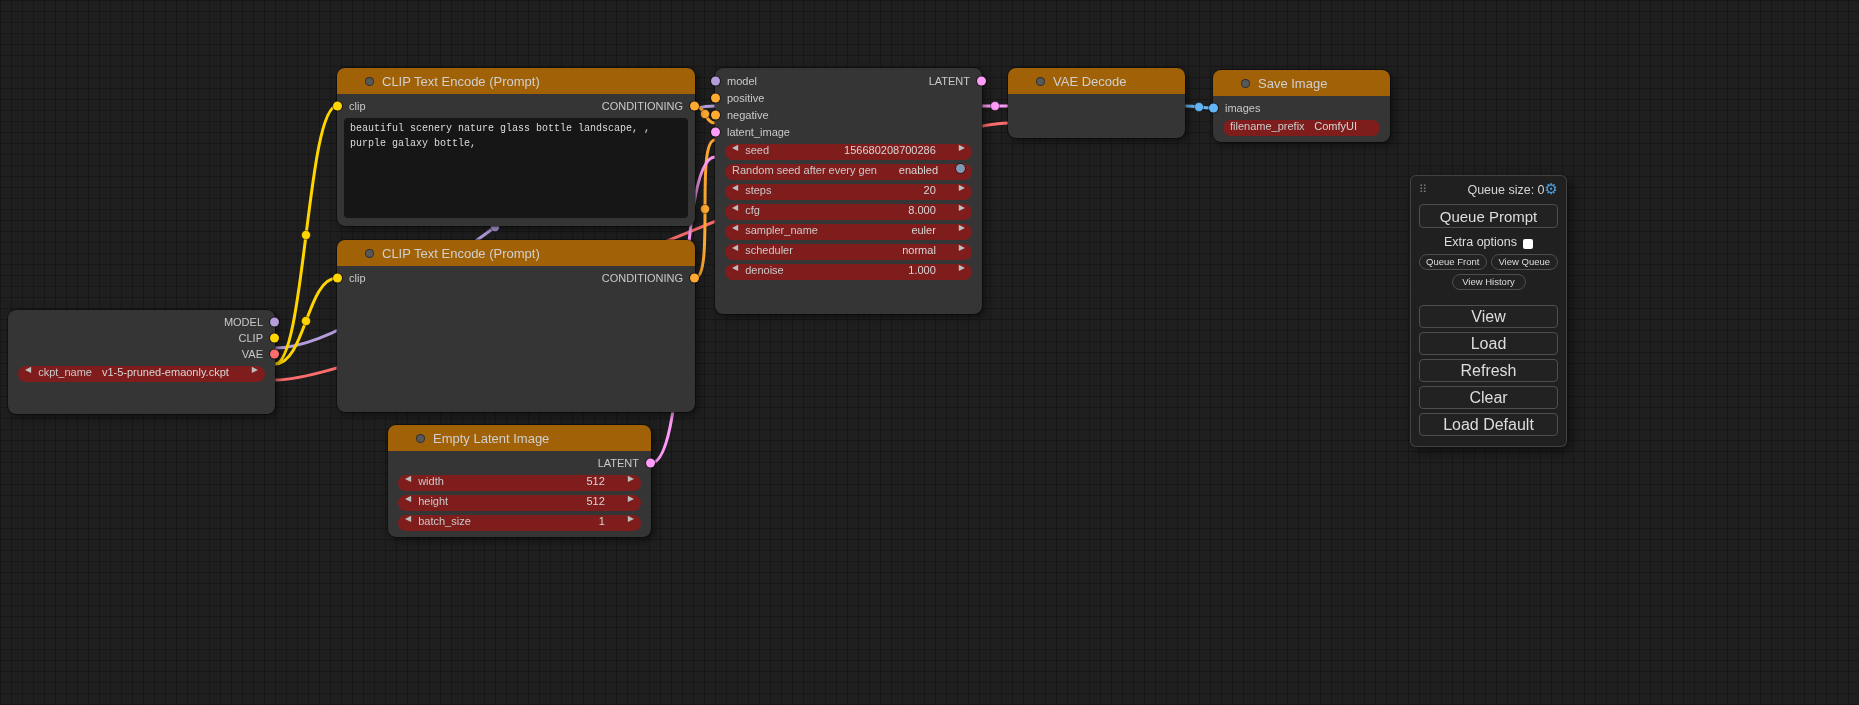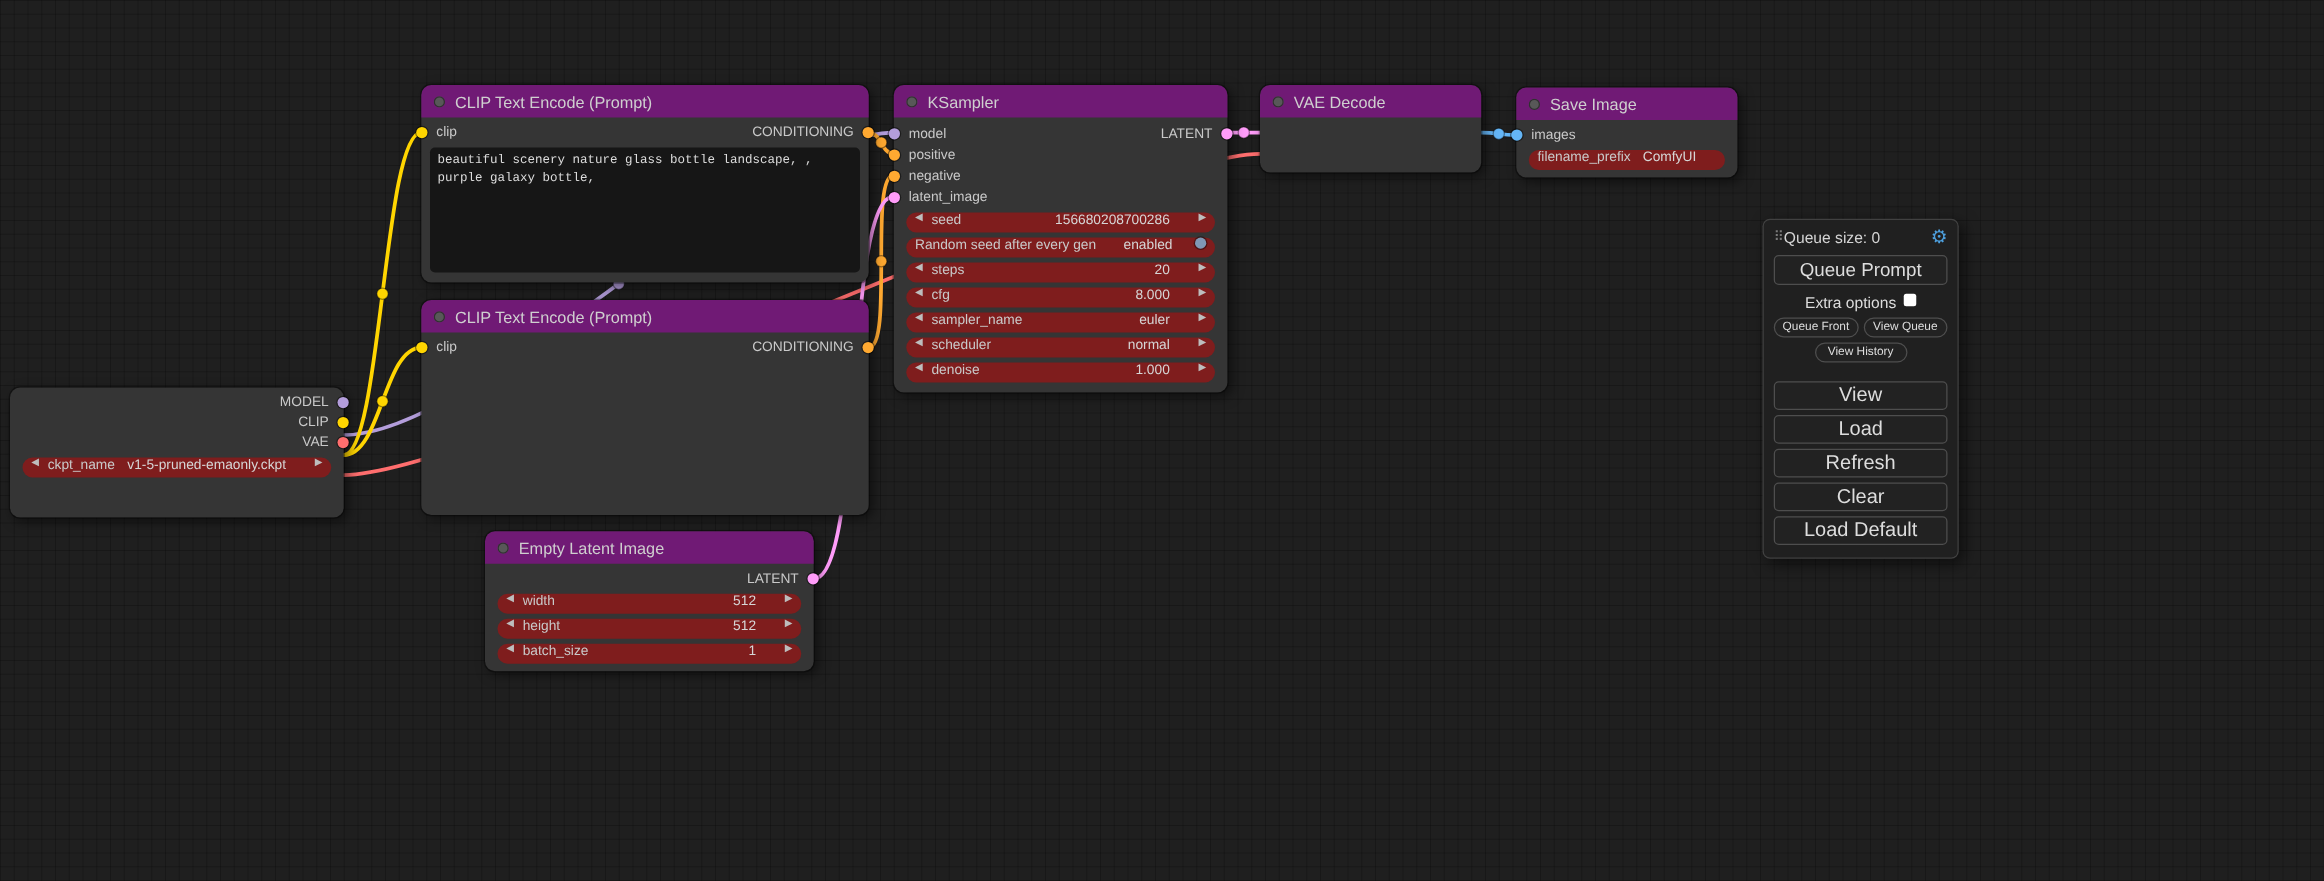--- a/index.html
+++ b/index.html
@@ -9,22 +9,22 @@
     background-image:linear-gradient(rgba(0,0,0,.22) 1px,transparent 1px),
                      linear-gradient(90deg,rgba(0,0,0,.22) 1px,transparent 1px);
     background-size:11px 11px}
   
   .wires{position:absolute;left:0;top:0;z-index:1}
   .wires path{fill:none;stroke-width:3;stroke-linecap:round}
   .wires circle{stroke:rgba(0,0,0,.4);stroke-width:1}
   
   .node{position:absolute;z-index:2;background:#353535;border-radius:8px;
     box-shadow:3px 3px 9px rgba(0,0,0,.5);outline:1px solid rgba(0,0,0,.35);color:#c9c9c9}
-  .ntitle{height:26px;display:flex;align-items:center;gap:8px;background:#701a75;
-    border-radius:8px 8px 0 0;padding:0 10px;font-size:13px;color:#cfcfcf;white-space:nowrap}
+  .ntitle{height:26px;display:flex;align-items:center;gap:8px;background:#a16207;
+    border-radius:8px 8px 0 0;padding:0 28px;font-size:13px;color:#cfcfcf;white-space:nowrap}
   .tdot{width:9px;height:9px;border-radius:50%;background:#585858;
     box-shadow:inset 0 0 0 1px rgba(0,0,0,.45);flex:0 0 auto}
   .rows{padding-top:4px}
   .row{position:relative;height:16px;display:flex;align-items:center;padding:0 12px;
     font-size:11px;color:#c9c9c9;white-space:nowrap}
   .row.h17{height:17px}
   .dot{position:absolute;width:9px;height:9px;border-radius:50%;top:50%;
     transform:translateY(-50%);box-shadow:0 0 0 1px rgba(0,0,0,.45)}
   .dot.in{left:-4px}
   .dot.out{right:-4px}
@@ -39,26 +39,26 @@
     box-shadow:0 0 0 1px rgba(0,0,0,.4)}
   .textbox{margin:4px 7px 0;background:#161616;border-radius:4px;padding:4px 6px;
     font-family:Liberation Mono, monospace;font-size:10px;line-height:1.45;color:#dcdcdc;
     overflow:hidden;white-space:pre-wrap}
   
   .menu{position:absolute;z-index:3;left:1410px;top:175px;width:157px;background:#202020;
     border:1px solid rgba(130,130,130,.35);border-radius:6px;
     box-shadow:4px 4px 12px rgba(0,0,0,.55);padding:6px 8px 10px;color:#ddd}
   .mhead{display:flex;align-items:center;font-size:12.5px;color:#d4d4d4}
   .mdrag{font-family:"DejaVu Sans",sans-serif;color:#7a7a7a;font-size:11px;cursor:grab}
-  .mtitle{flex:1;text-align:left}
+  .mtitle{flex:1;text-align:right}
   .mgear{font-family:"DejaVu Sans",sans-serif;color:#4da0df;font-size:15px;line-height:1;cursor:pointer}
   .btn{display:block;width:100%;background:#222;border:1px solid #4e4e4e;border-radius:4px;
     color:#ddd;text-align:center;font-family:inherit;cursor:pointer}
   .btn.qp{height:24px;font-size:15px;margin-top:7px}
-  .extra{display:flex;align-items:flex-start;justify-content:center;gap:6px;font-size:12.5px;
+  .extra{display:flex;align-items:flex-end;justify-content:center;gap:6px;font-size:12.5px;
     margin:7px 0 5px}
   .cb{width:10px;height:10px;background:#fff;border-radius:2px;cursor:pointer}
   .srow{display:flex;gap:4px}
   .btn.sm{height:16px;font-size:9.5px;line-height:12px;border-radius:8px;padding:0 2px;flex:1}
   .btn.vh{width:74px;margin:4px auto 0;flex:none}
   .btn.big{height:23px;font-size:16px;margin-top:4px}
   .btn.big.first{margin-top:15px}
 </style>
 </head>
 <body>
@@ -165,24 +165,20 @@
     </div>
     <div class="widget">
       <span class="arr l">◀</span>
       <span>batch_size</span>
       <span class="val">1</span>
       <span class="arr r">▶</span>
     </div>
   </div>
 
   <div class="node" style="left:715px;top:68px;width:267px;height:246px">
-    <div class="ntitle">
-      <span class="tdot"></span>
-      <span>KSampler</span>
-    </div>
     <div class="rows">
       <div class="row h17">
         <span class="dot in" style="background: rgb(179, 157, 219);"></span>
         <span>model</span>
         <span class="lbl-out">LATENT</span>
         <span class="dot out" style="background: rgb(255, 156, 249);"></span>
       </div>
       <div class="row h17">
         <span class="dot in" style="background: rgb(255, 169, 49);"></span>
         <span>positive</span>

